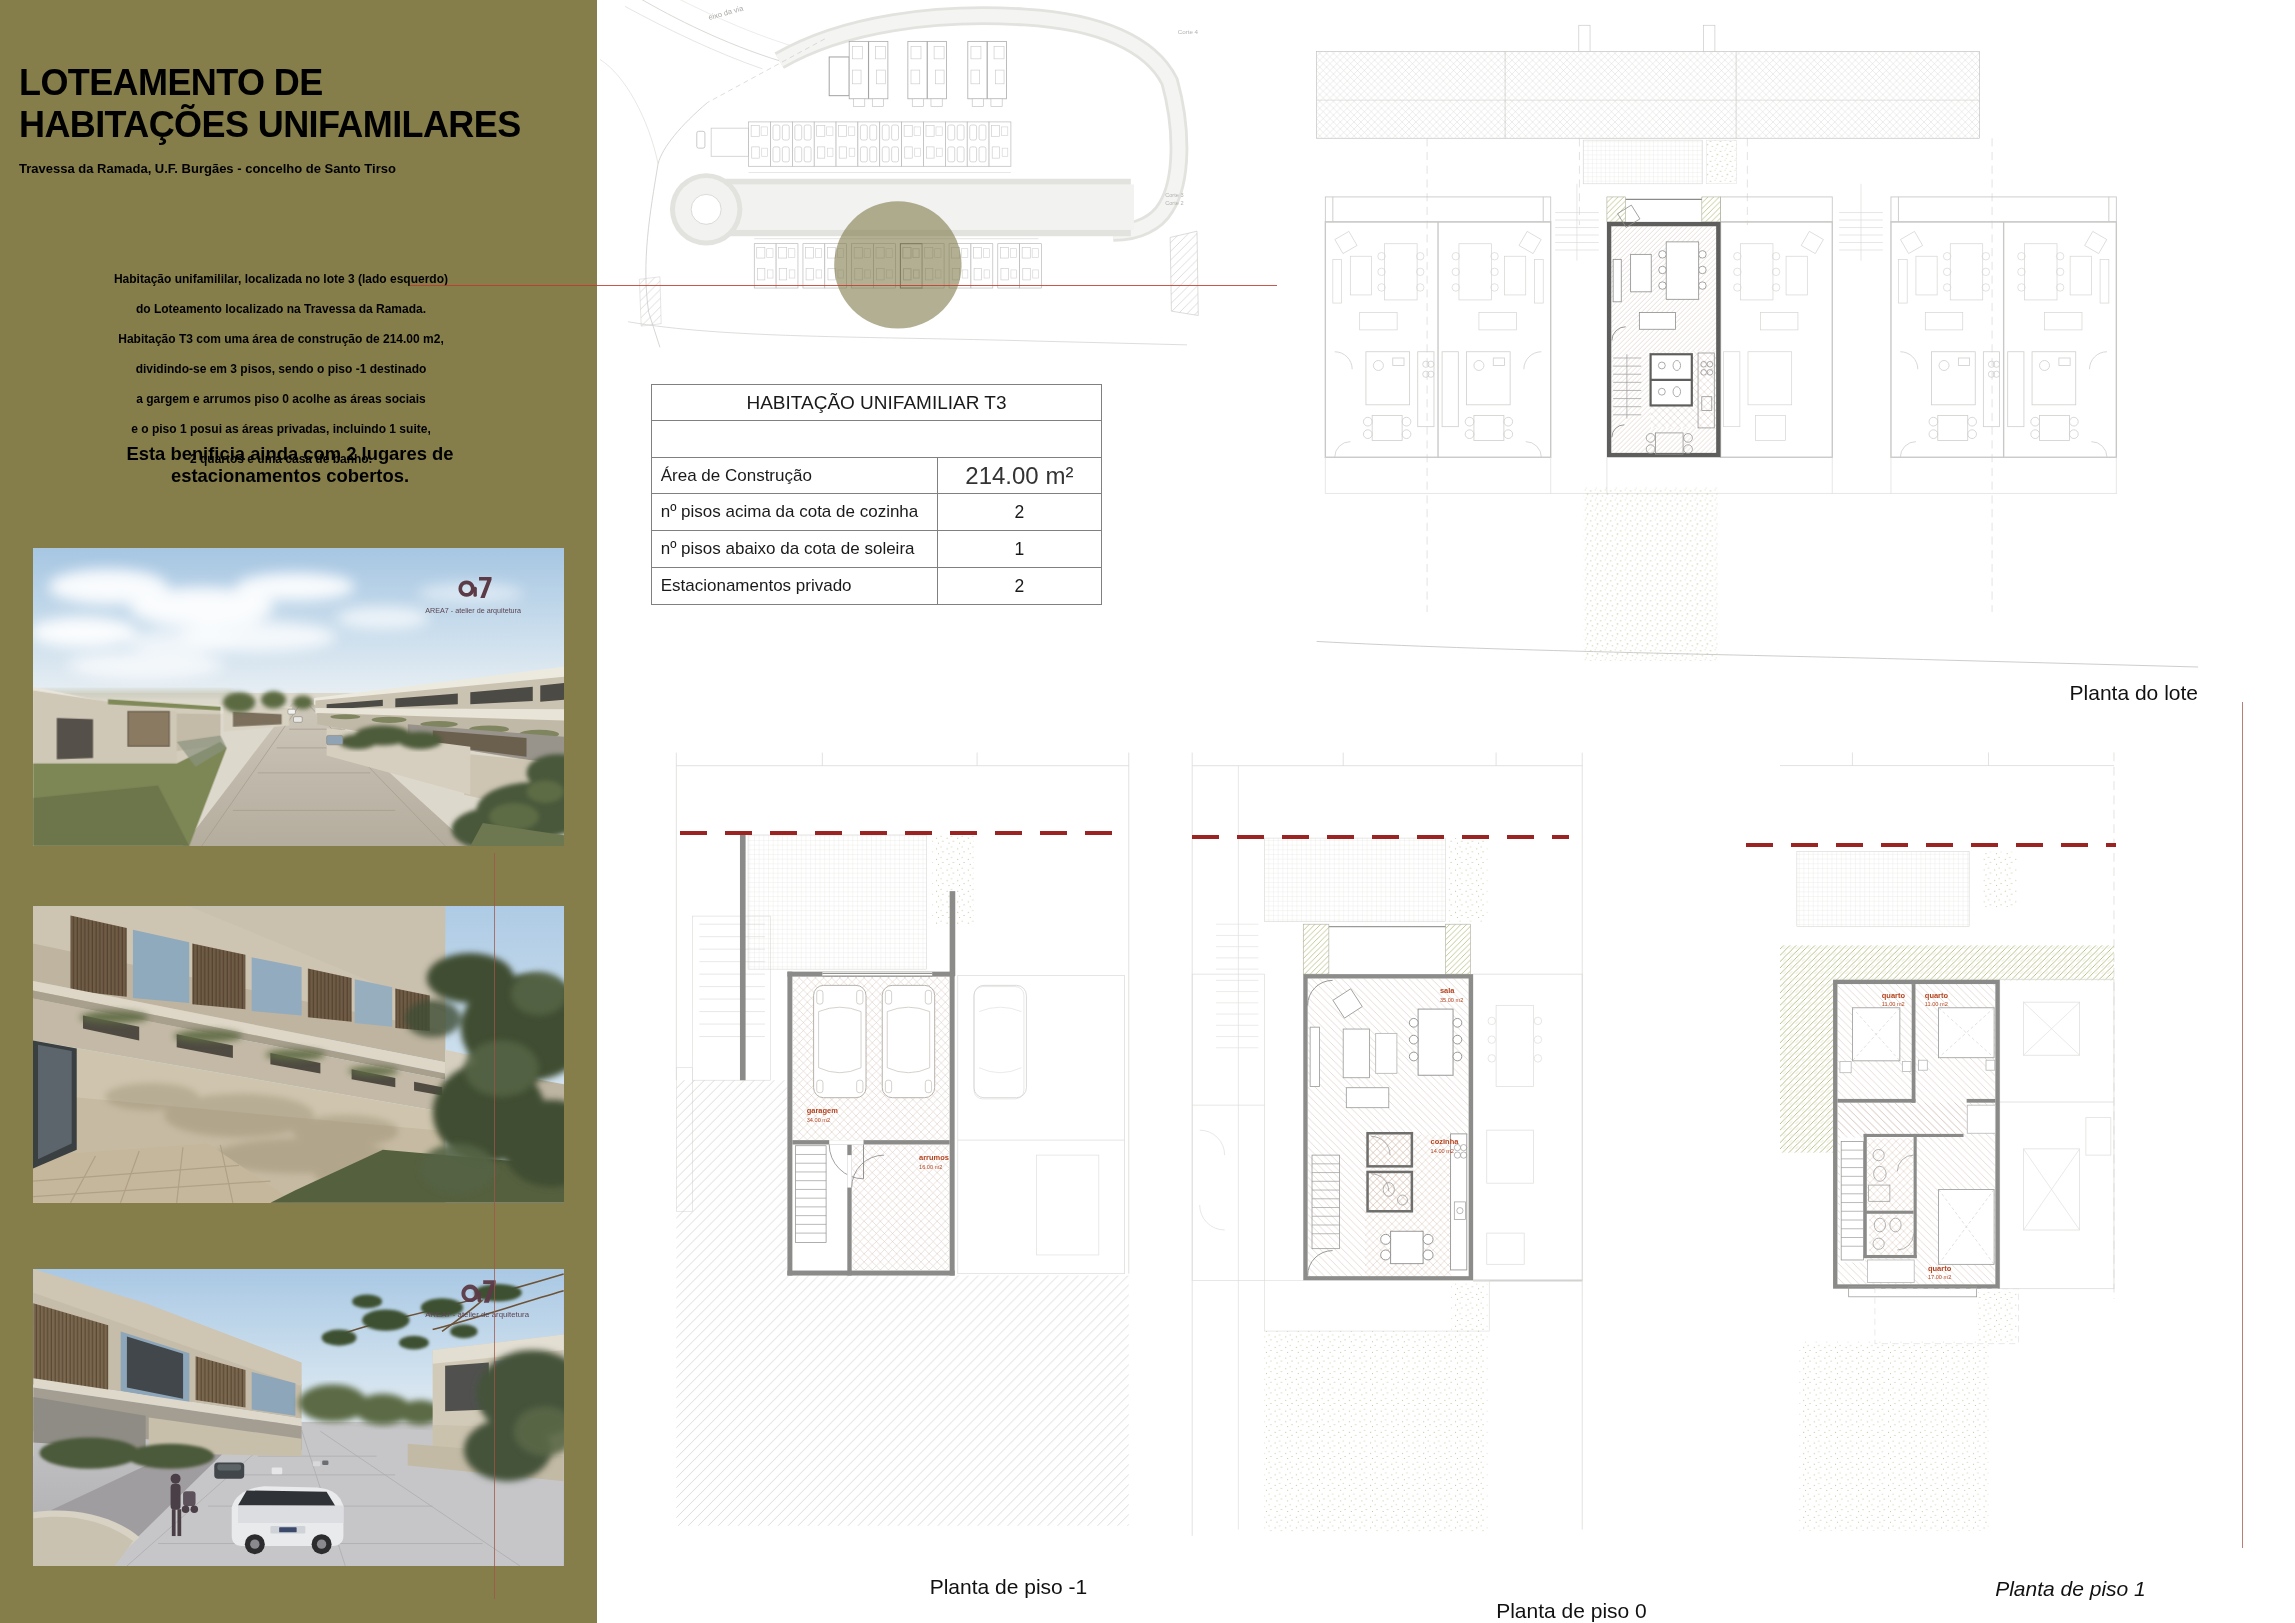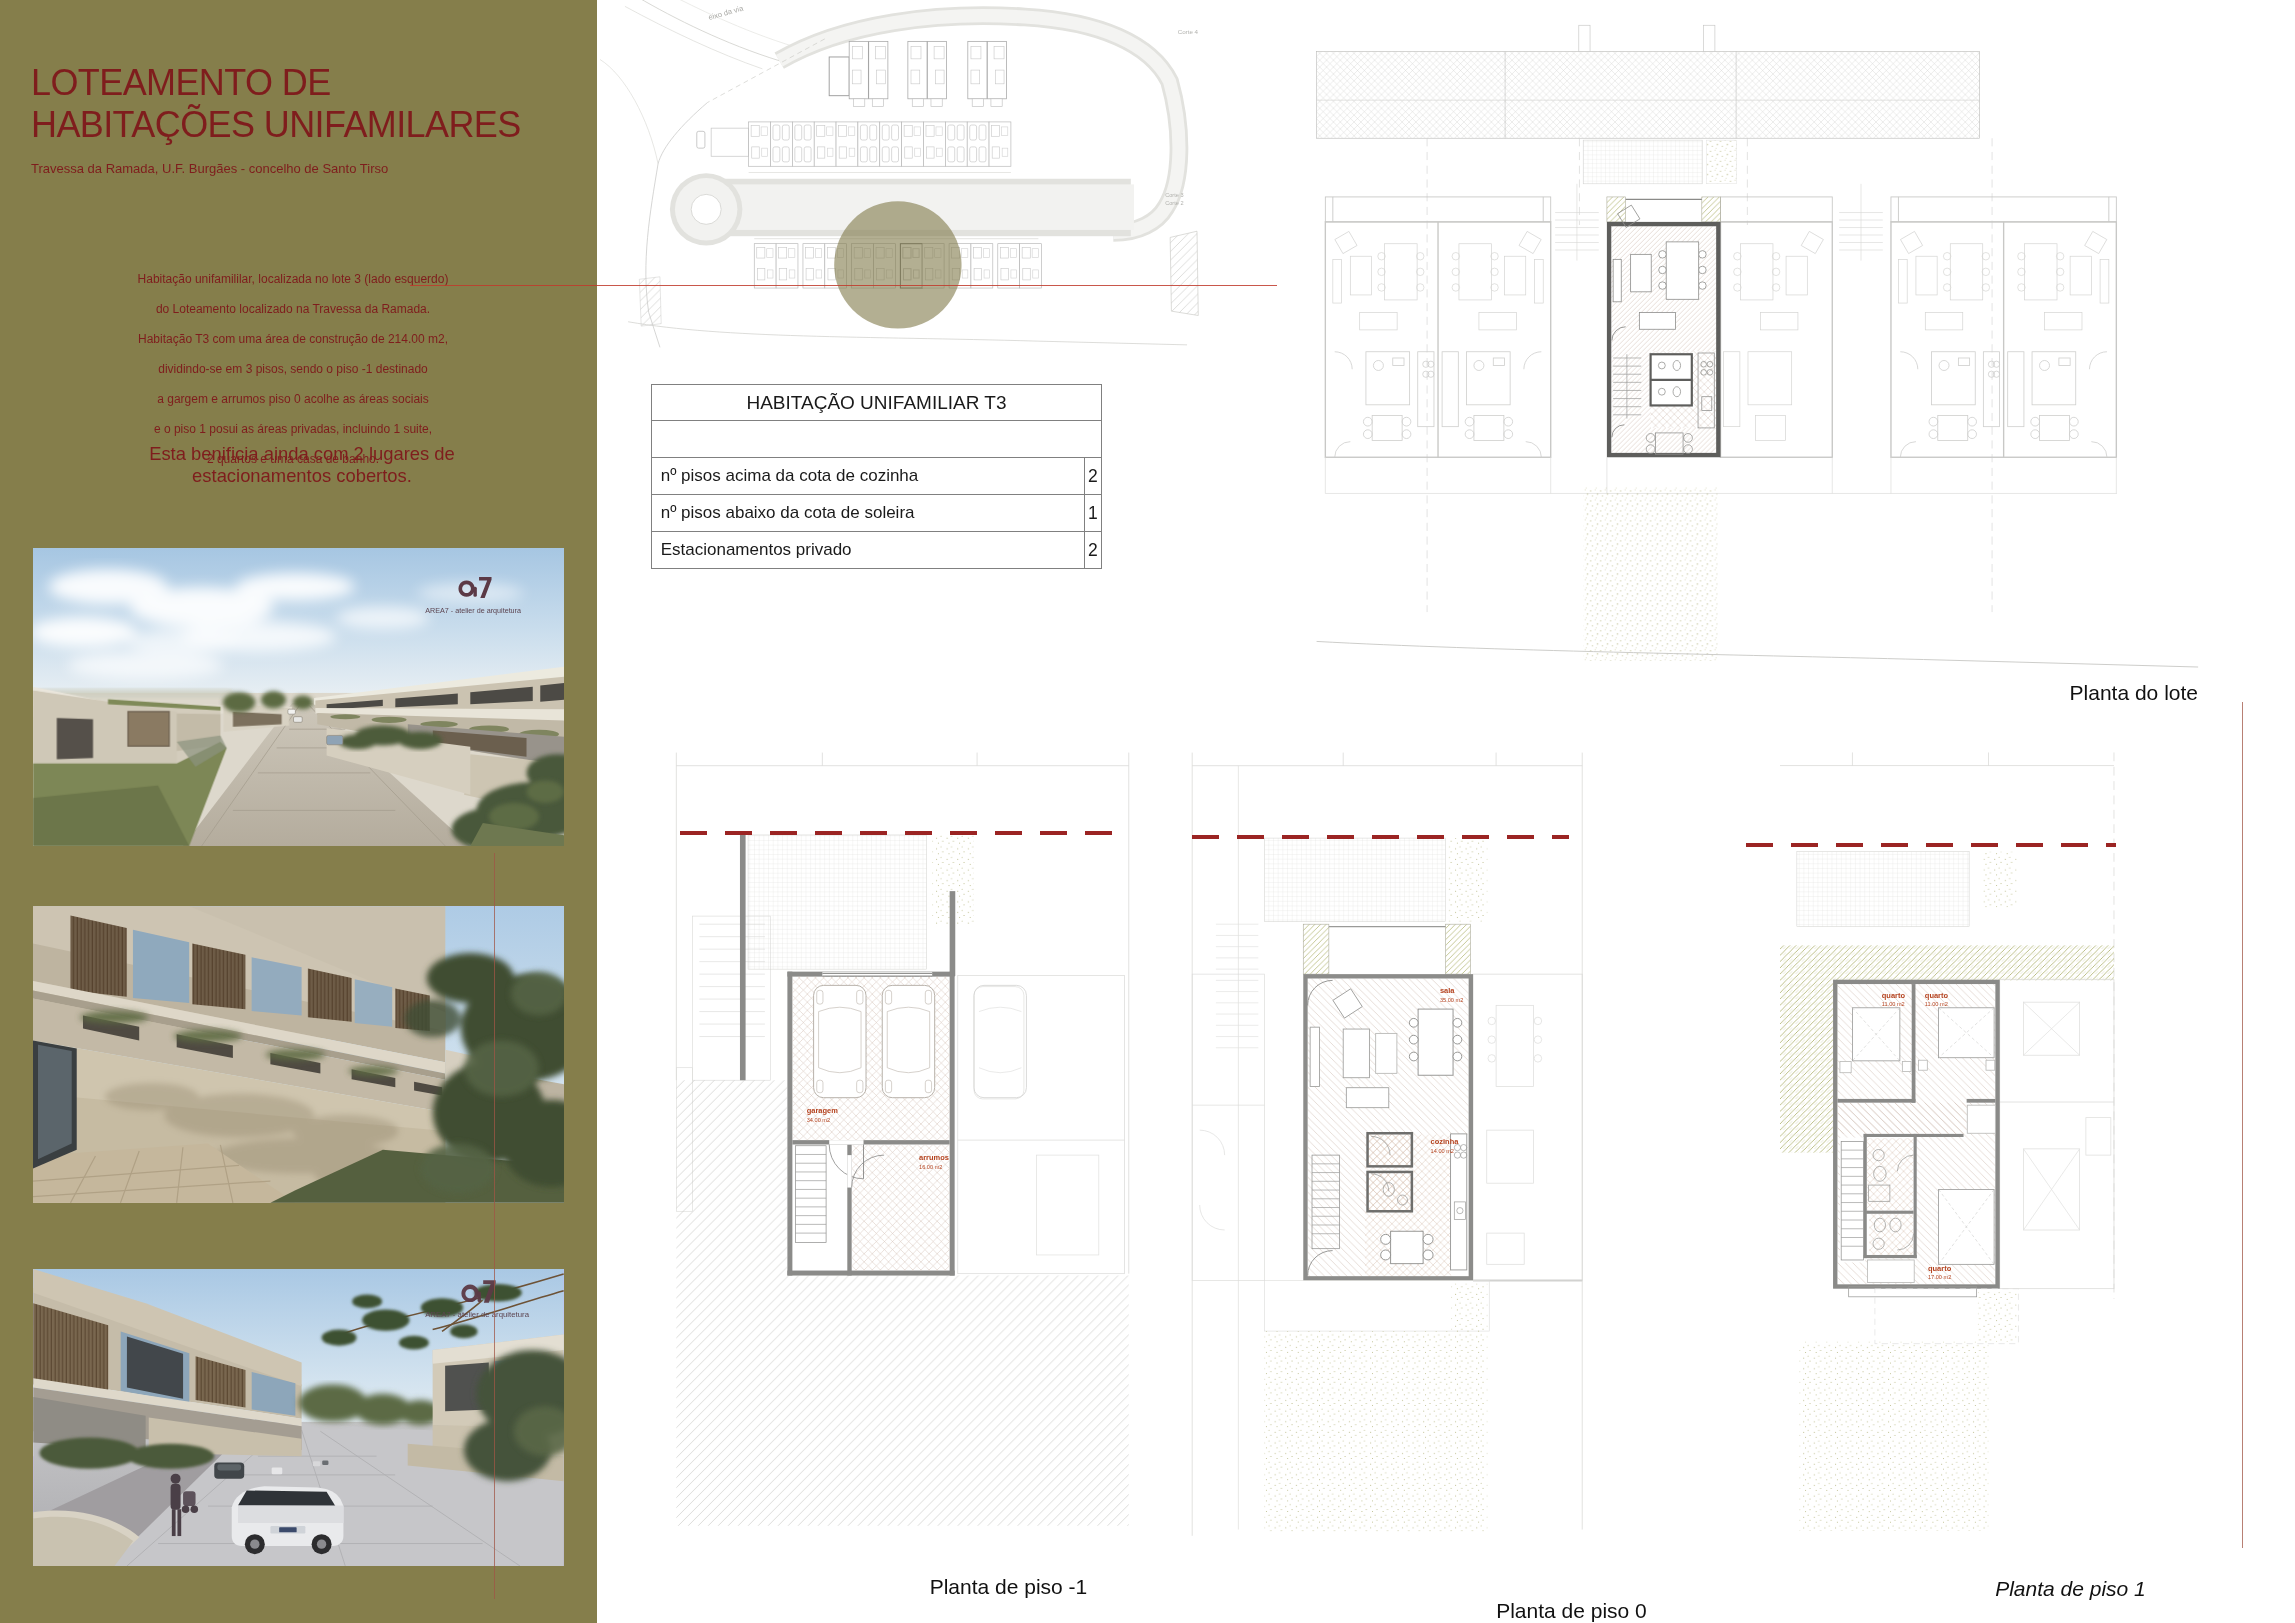--- a/index.html
+++ b/index.html
@@ -1,20 +1,20 @@
 <!DOCTYPE html>
 <html style="font-size:10px"><head>
 <meta charset="utf-8">
 <style>
   html,body{margin:0;padding:0;background:#fff;}
   #sheet{position:relative;width:2295px;height:1623px;background:#fff;overflow:hidden;
          font-family:"Liberation Sans",sans-serif;}
   .abs{position:absolute;}
   #sidebar{left:0;top:0;width:597px;height:1623px;background:#857e4b;}
-  .wh{color:#7f1d1d;font-weight:normal;margin-left:12px;}
+  .wh{color:#000000;font-weight:bold;}
   #title{left:19px;top:62px;width:687px;font-size:36px;line-height:42px;letter-spacing:-0.6px;white-space:nowrap;}
   #subtitle{left:19px;top:161px;width:625px;font-size:13px;white-space:nowrap;}
   #para1{left:0px;top:264px;width:562px;text-align:center;font-size:12px;line-height:30px;}
   #para2{left:0px;top:443px;width:580px;text-align:center;font-size:18.4px;line-height:22px;}
   .photo{left:33px;width:531px;background:#c4b5fd;}
   .cap{font-size:21px;color:#111;}
   
   .redline{background:rgba(192,57,43,0.85);}
   .reddash{height:3.7px;background:repeating-linear-gradient(90deg,#9b2423 0 27.5px,rgba(0,0,0,0) 27.5px 45px);}
   .vline{width:1.2px;background:rgba(160,85,70,0.75);}
@@ -500,20 +500,24 @@
   </svg>
   </div>
 
   <table id="tbl" cellspacing="0">
     <tbody>
         <tr style="height:36px;">
           <td colspan="2" class="c" style="font-size:19px;">HABITAÇÃO UNIFAMILIAR T3</td>
         </tr>
     <tr style="height:37px;">
           <td colspan="2"></td>
+        </tr>
+    <tr style="height:36px;">
+          <td style="width:276px;">Área de Construção</td>
+          <td class="c" style="font-size:24px;color:#333;">214.00 m²</td>
         </tr>
     <tr style="height:37px;">
           <td>nº pisos acima da cota de cozinha</td>
           <td class="c" style="font-size:17.5px;">2</td>
         </tr>
     <tr style="height:37px;">
           <td>nº pisos abaixo da cota de soleira</td>
           <td class="c" style="font-size:17.5px;">1</td>
         </tr>
     <tr style="height:37px;">

